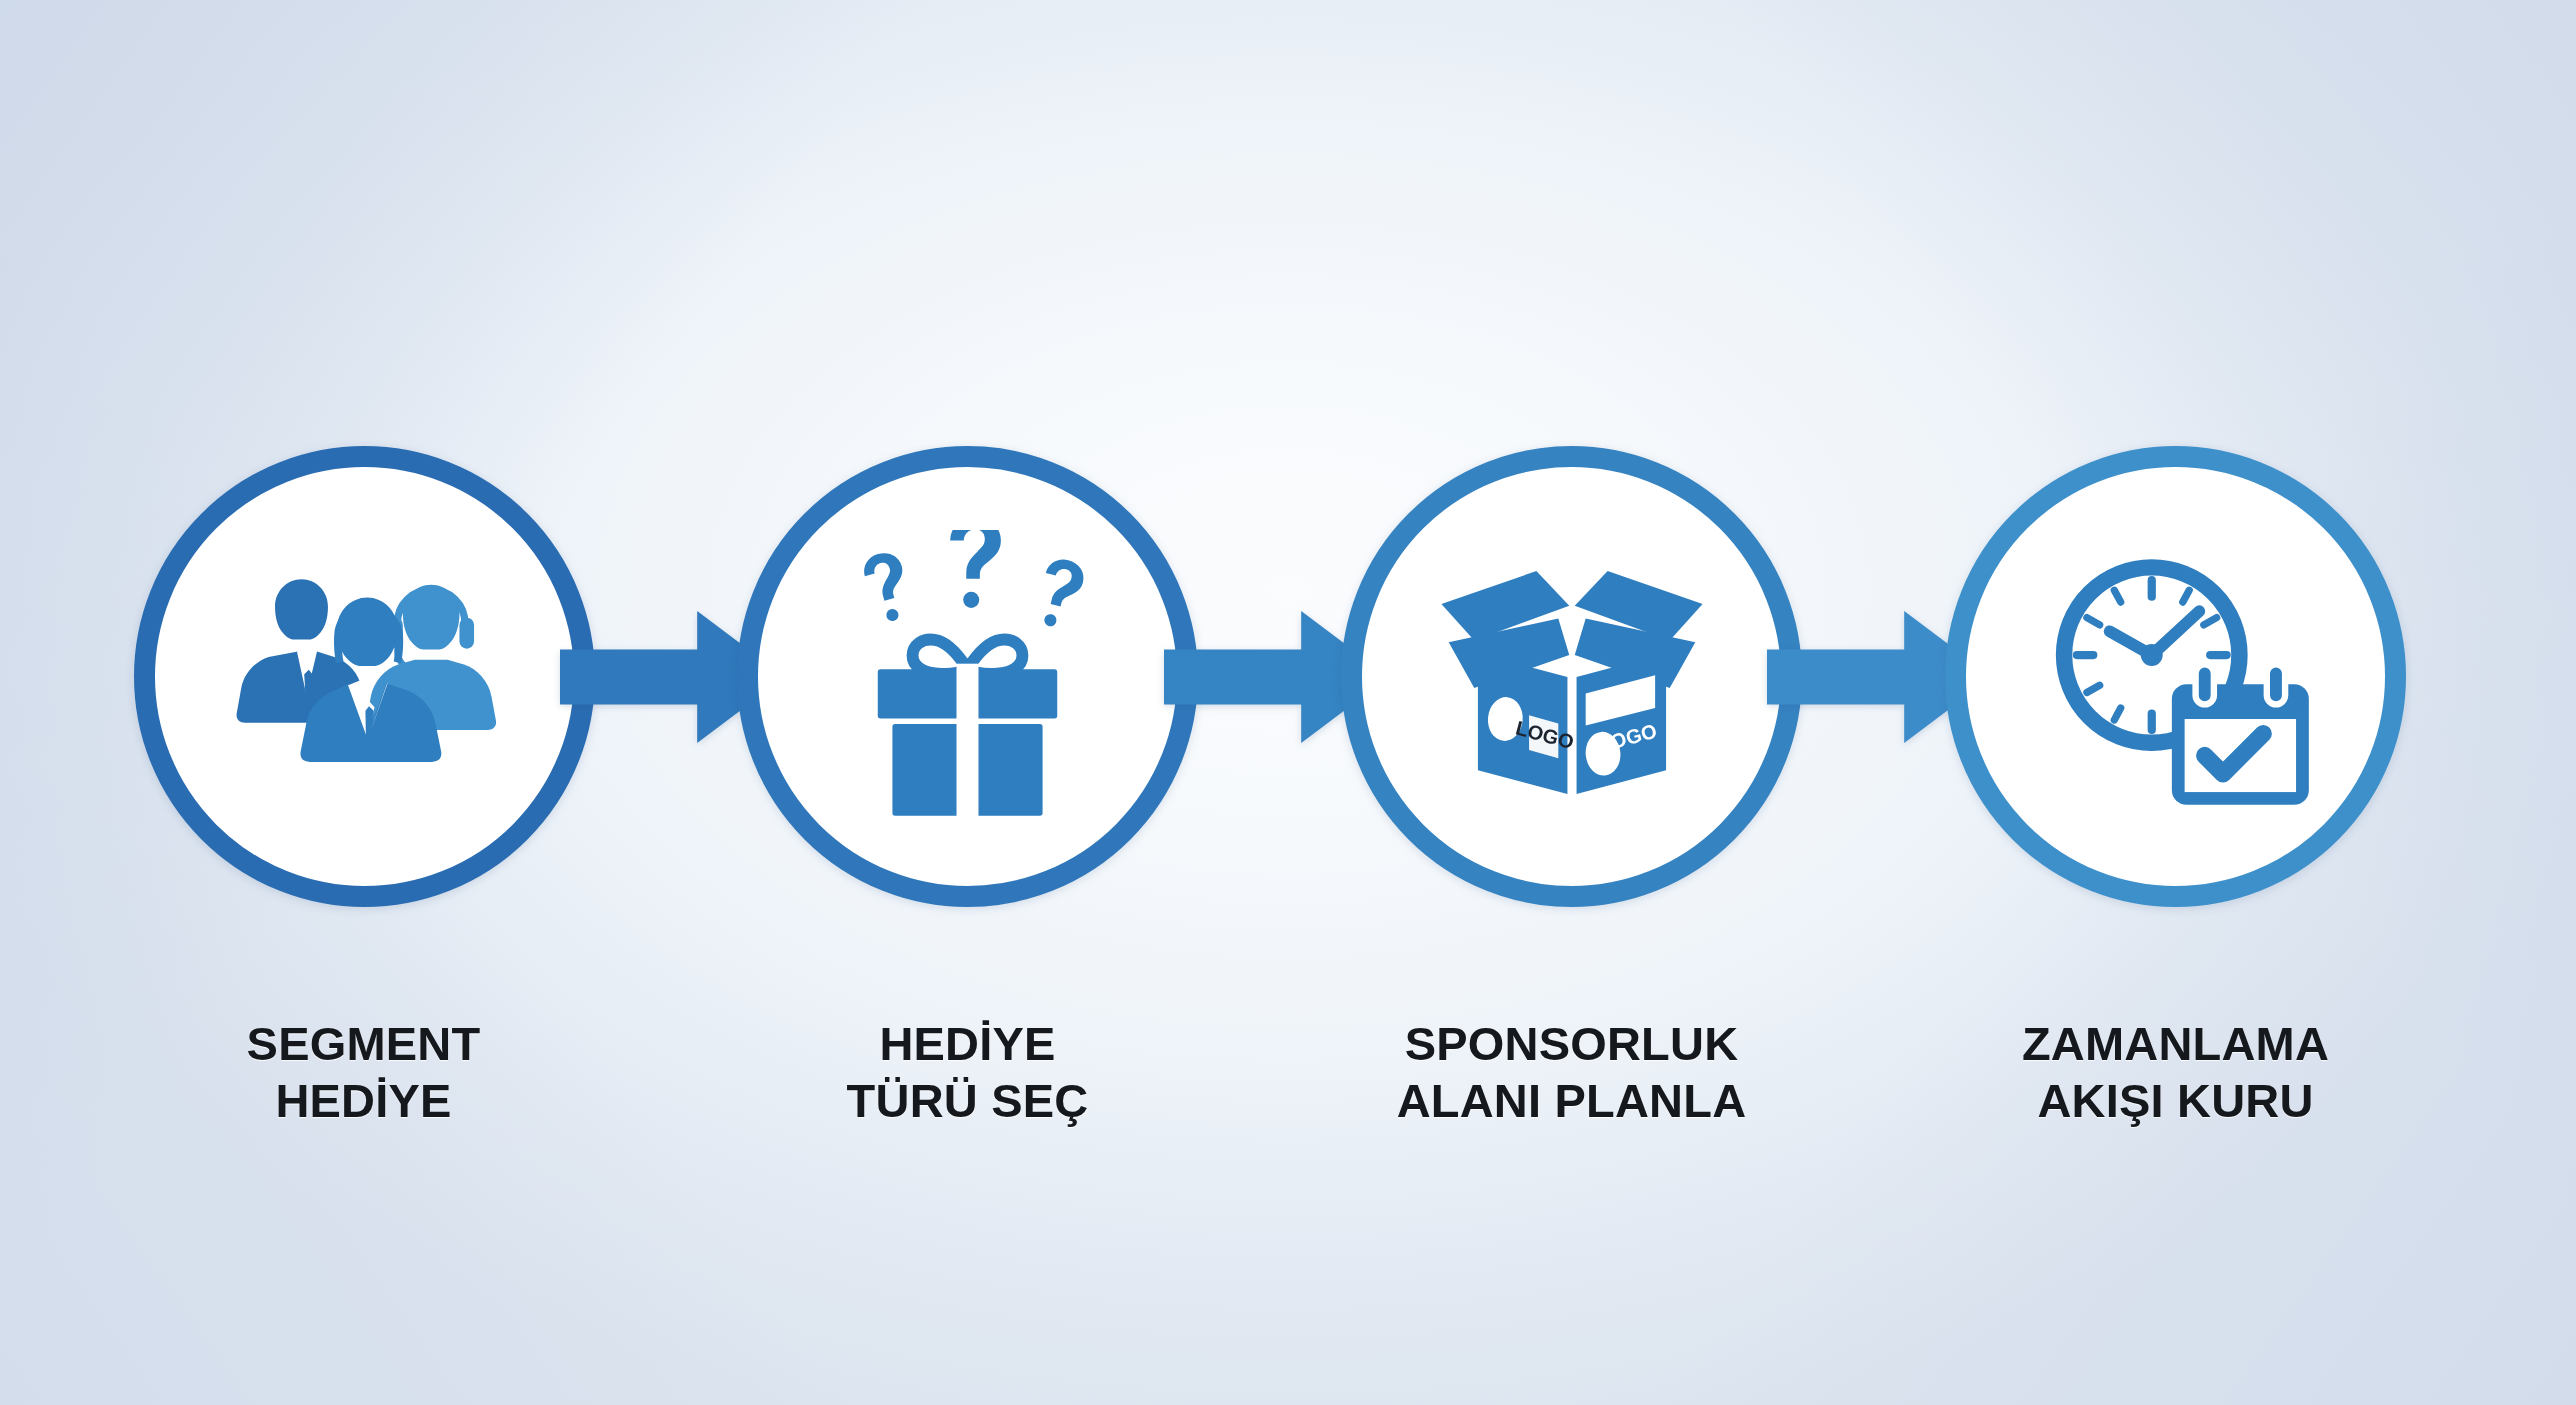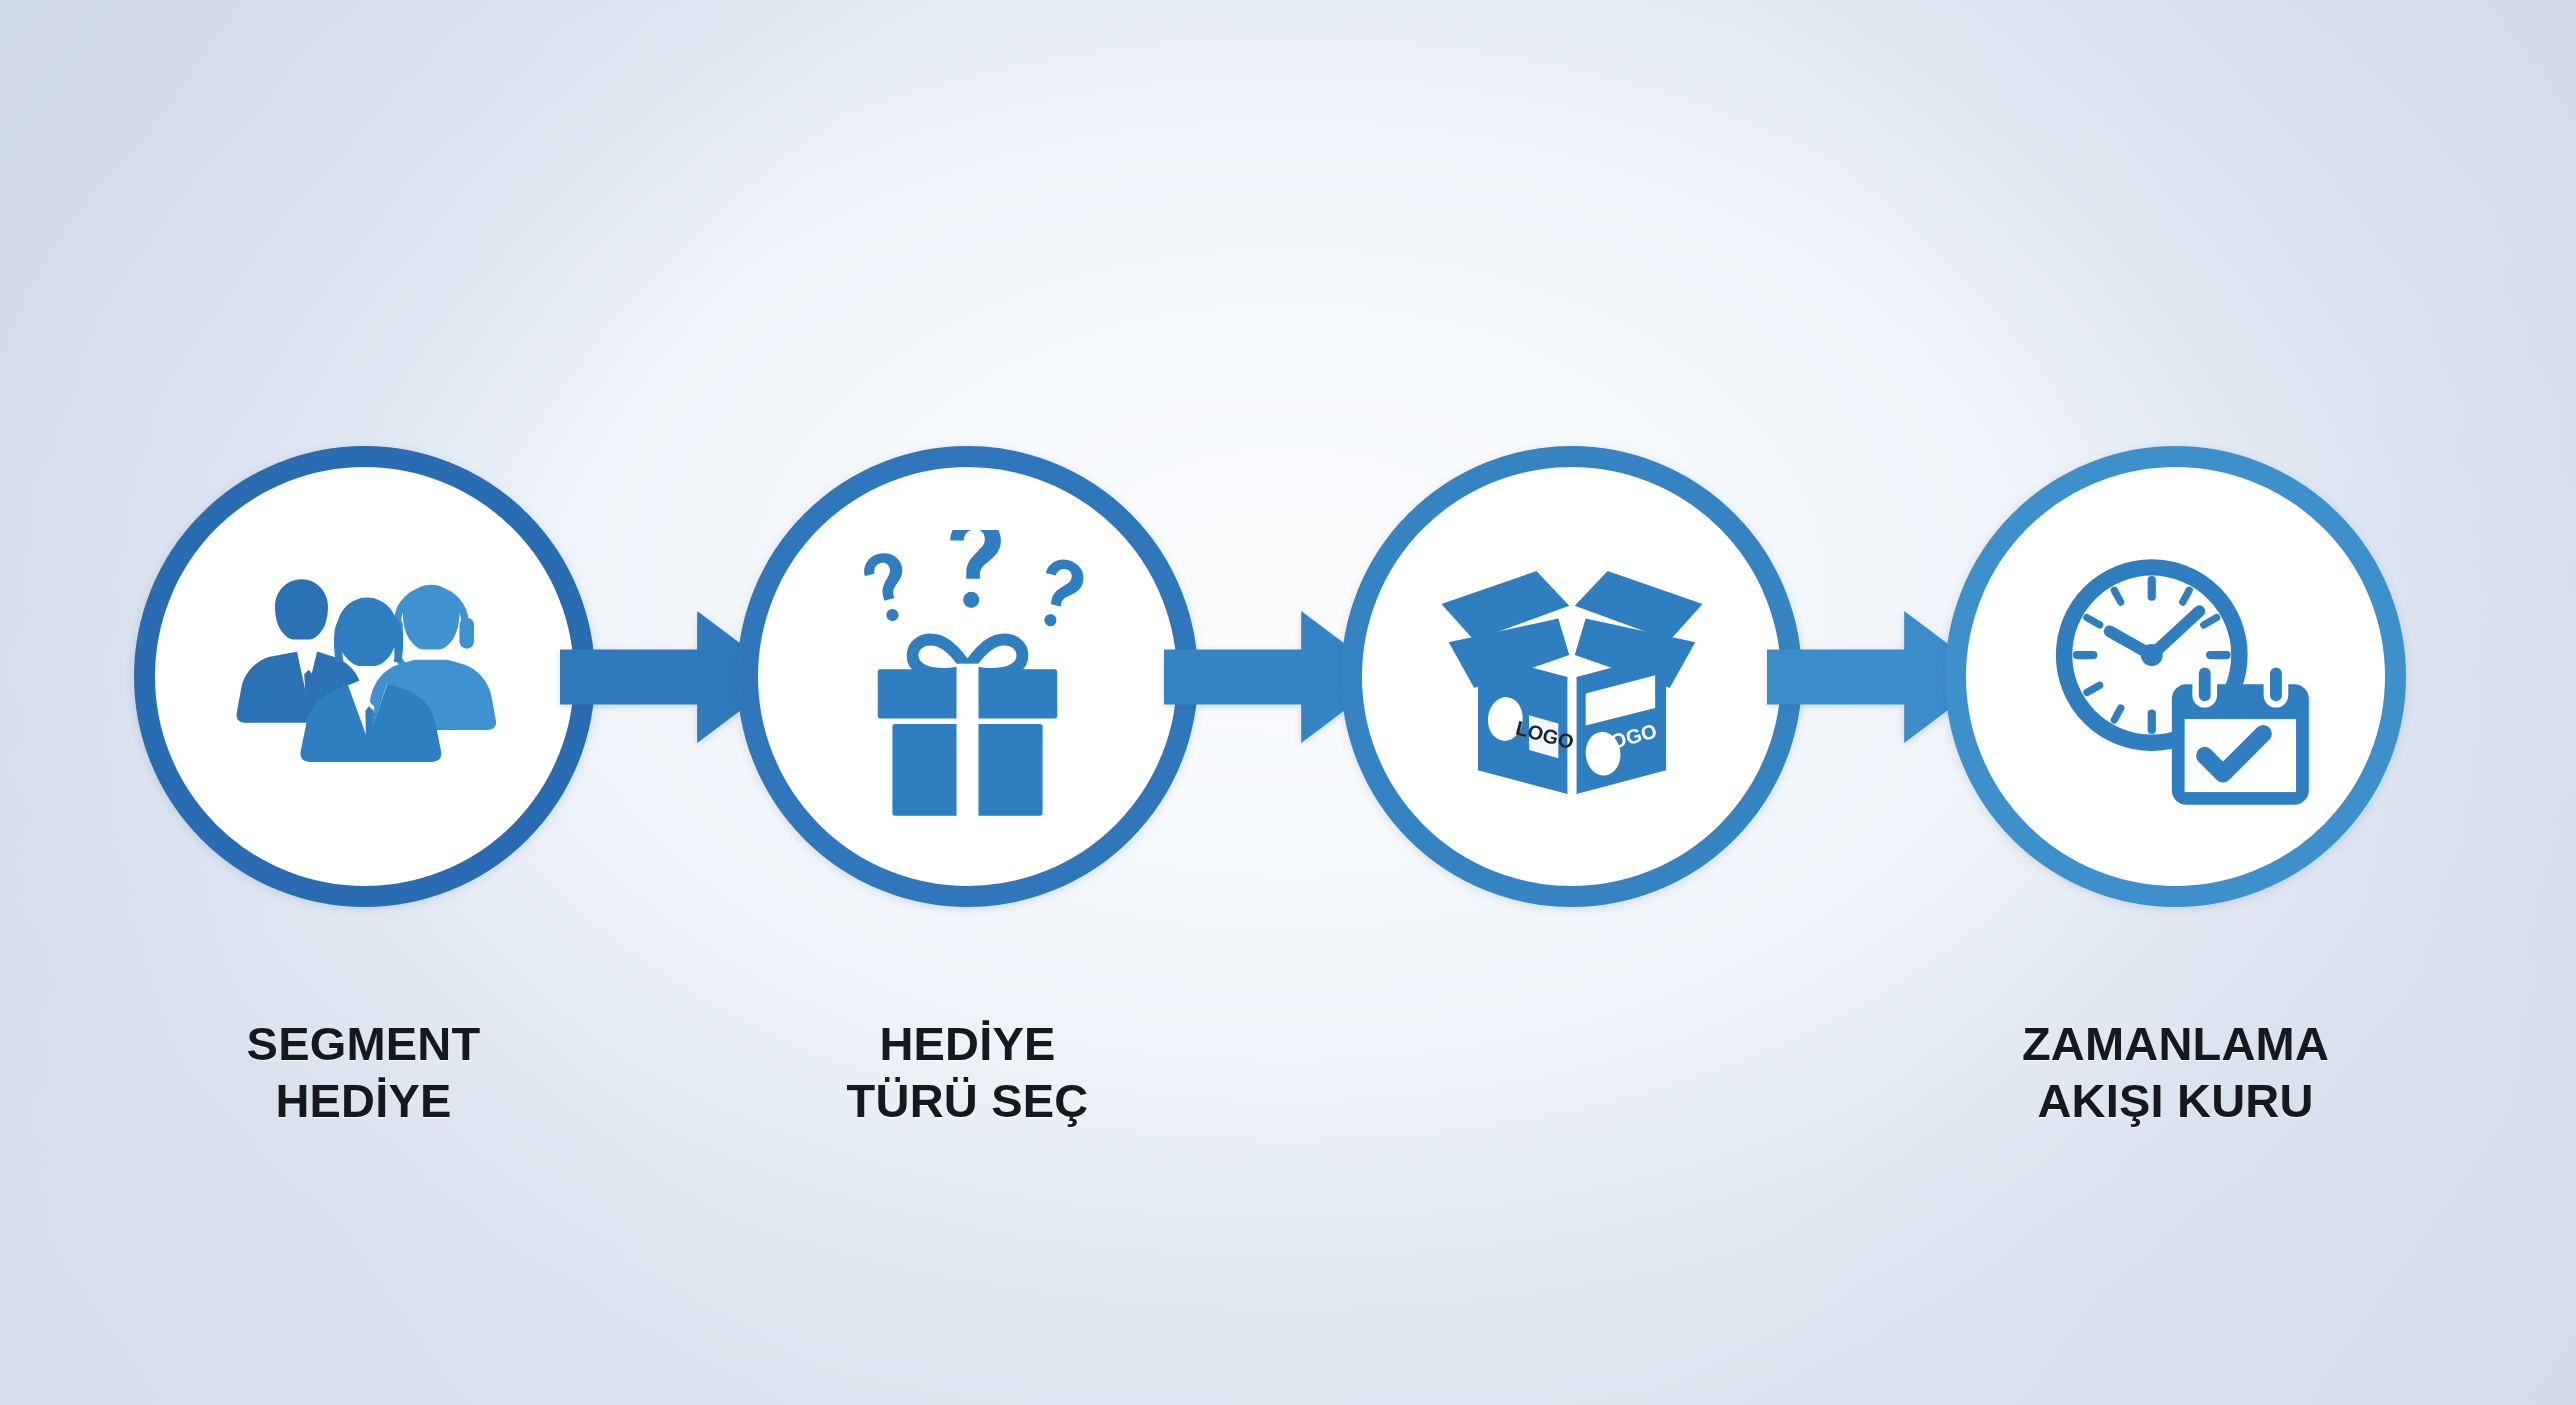--- a/index.html
+++ b/index.html
@@ -270,20 +270,24 @@
     </div>
 
     <div class="caption t0">
       <span class="line">SEGMENT</span>
       <span class="line">HEDİYE</span>
     </div>
     <div class="caption t1">
       <span class="line">HEDİYE</span>
       <span class="line">TÜRÜ SEÇ</span>
     </div>
+    <div class="caption t2">
+      <span class="line">SPONSORLUK</span>
+      <span class="line">ALANI PLANLA</span>
+    </div>
     <div class="caption t3">
       <span class="line">ZAMANLAMA</span>
       <span class="line">AKIŞI KURU</span>
     </div>
 
   </div>
 </div>
 
 
 </body></html>

